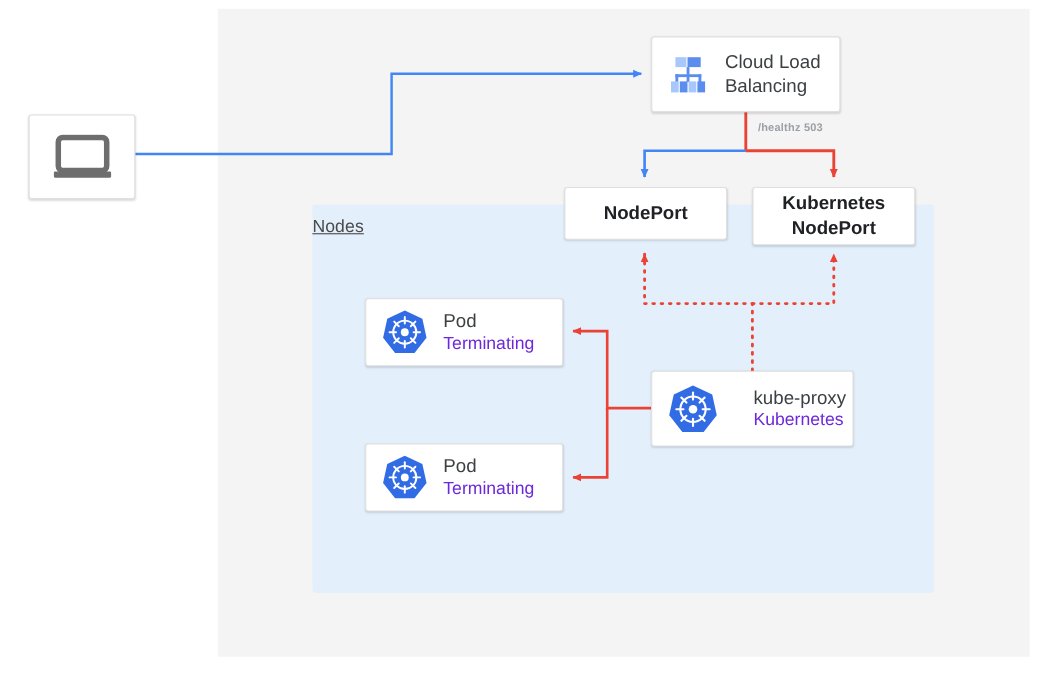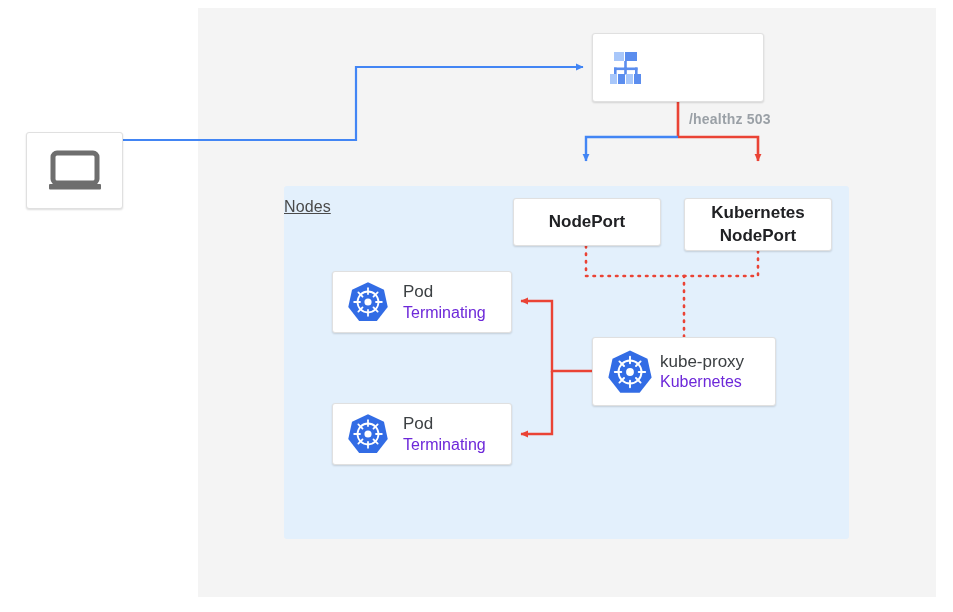--- a/index.html
+++ b/index.html
@@ -43,21 +43,20 @@
     border:1px solid #e0e0e0;
     border-radius:3px;
     box-shadow:0 1px 2px rgba(0,0,0,.14);
     box-sizing:border-box;
     display:flex;
     align-items:center;
   }
   .card-plain{
     justify-content:center;
     text-align:center;
-    margin-top:28px;
   }
   .card-icon{
     flex:0 0 auto;
     display:flex;
     align-items:center;
     justify-content:center;
   }
   .card-text{
     display:flex;
     flex-direction:column;
@@ -68,33 +67,33 @@
   .t-sub{ font-size:16px; color:#6d28d9; }
   .t-bold{ font-weight:bold; font-size:17px; color:#202124; line-height:1.3;}
 
   
   #client-box{ left:26px; top:104px; width:97px; height:77px; justify-content:center;}
   #clb-box{ left:592px; top:33px; width:172px; height:69px; padding-left:12px; gap:12px;}
   #nodeport-box{ left:513px; top:170px; width:148px; height:48px;}
   #hc-nodeport-box{ left:684px; top:170px; width:148px; height:53px;}
   #pod1-box{ left:332px; top:271px; width:180px; height:62px; padding-left:14px; gap:14px;}
   #pod2-box{ left:332px; top:403px; width:180px; height:62px; padding-left:14px; gap:14px;}
-  #kubeproxy-box{ left:592px; top:337px; width:184px; height:69px; padding-left:14px; gap:7px;}
+  #kubeproxy-box{ left:592px; top:337px; width:184px; height:69px; padding-left:14px; gap:32px;}
 
   
   #wires{
     position:absolute;
     left:0; top:0;
     width:953px; height:612px;
     pointer-events:none;
   }
   .healthz-label{
     position:absolute;
     left:689px; top:111px;
-    font-size:14px;
+    font-size:10px;
     font-weight:bold;
     color:#9aa0a6;
     letter-spacing:.2px;
   }
 </style>
 </head>
 <body>
 
 <div id="stage">
 
@@ -156,20 +155,24 @@
         <rect x="19.2" y="13" width="2.6" height="7" fill="#5b8dee"></rect>
         <rect x="9" y="19.5" width="23.5" height="2.6" fill="#5b8dee"></rect>
         <rect x="9" y="19.5" width="2.6" height="7" fill="#5b8dee"></rect>
         <rect x="19.2" y="19.5" width="2.6" height="7" fill="#5b8dee"></rect>
         <rect x="30" y="19.5" width="2.6" height="7" fill="#5b8dee"></rect>
         <rect x="5" y="26" width="7" height="10" fill="#a8c7fa"></rect>
         <rect x="13" y="26" width="7" height="10" fill="#5b8dee"></rect>
         <rect x="21" y="26" width="7" height="10" fill="#a8c7fa"></rect>
         <rect x="29" y="26" width="7" height="10" fill="#5b8dee"></rect>
       </svg>
+    </span>
+    <span class="card-text">
+      <span class="t-main">Cloud Load</span>
+      <span class="t-main">Balancing</span>
     </span>
   </div>
 
   <div class="card card-plain" id="nodeport-box">
     <span class="t-bold">NodePort</span>
   </div>
 
   <div class="card card-plain" id="hc-nodeport-box">
     <span>
       <span class="t-bold" style="display:block">Kubernetes</span>

